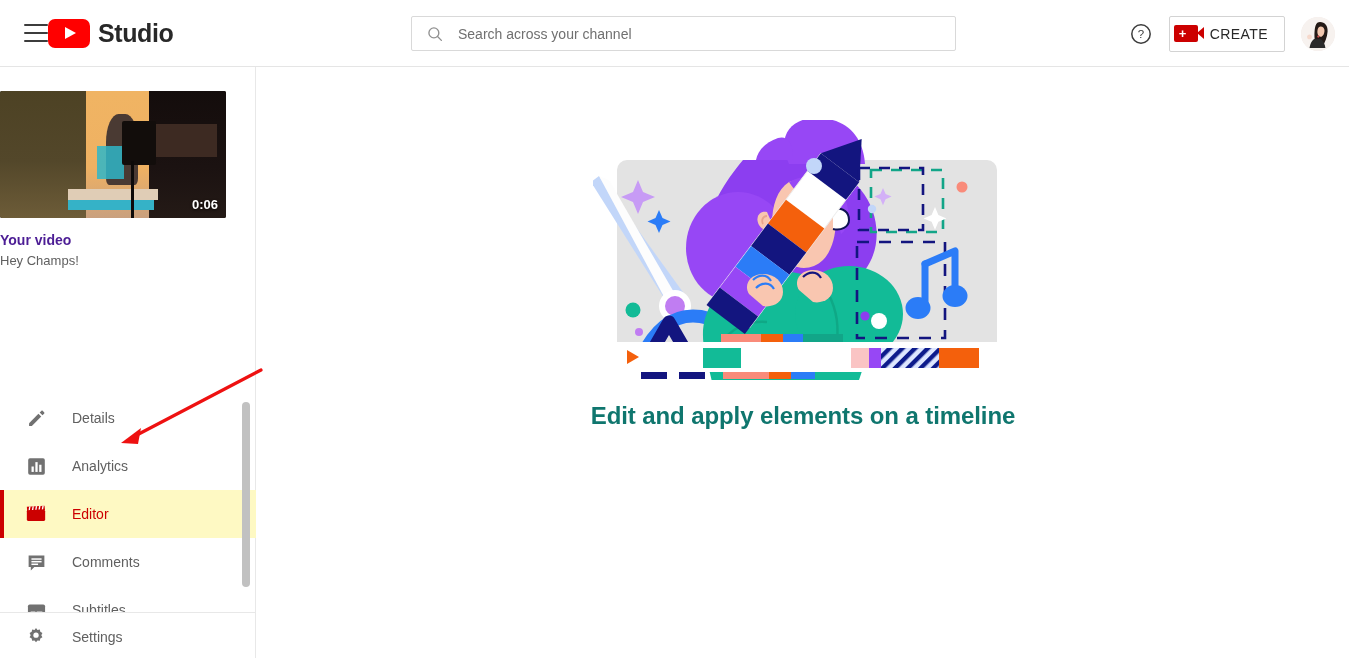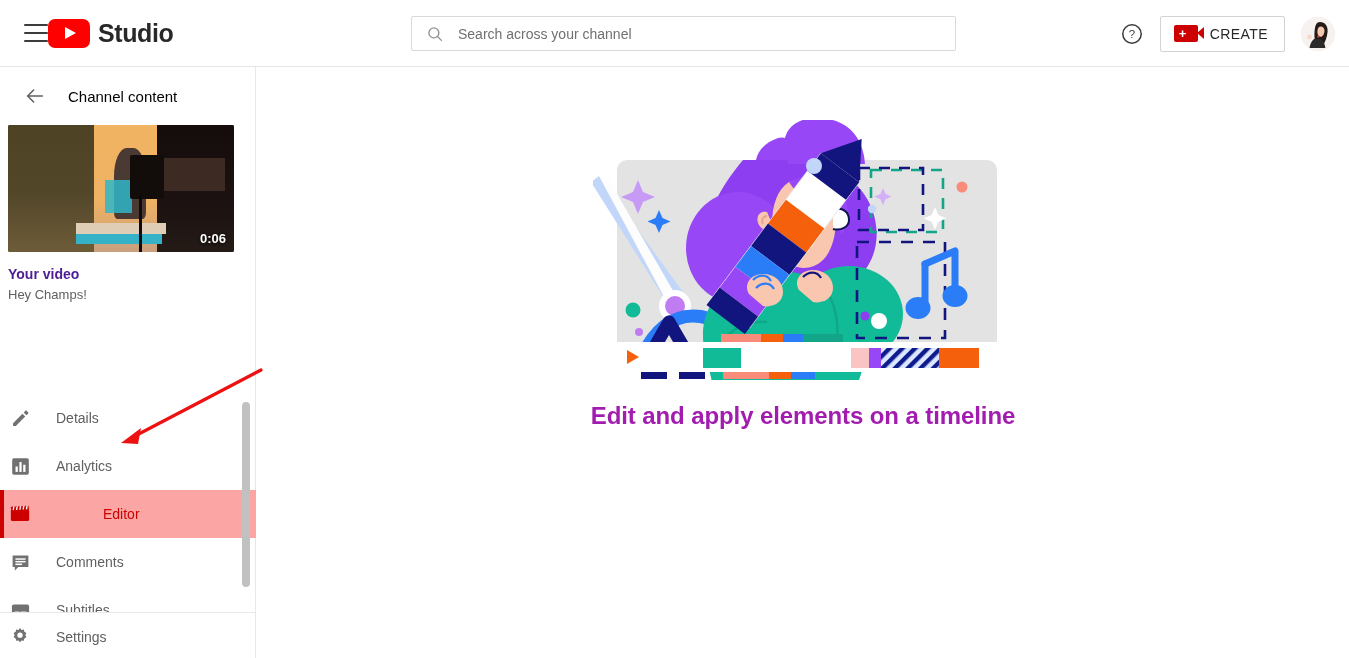--- a/index.html
+++ b/index.html
@@ -67,21 +67,21 @@
     position: absolute; right: 0; top: 0; height: 67px;
     display:flex; align-items:center; padding-right: 14px;
   }
   .help-btn {
     width: 40px; height: 40px; border-radius: 50%;
     display:flex; align-items:center; justify-content:center;
     cursor:pointer; margin-right: 8px;
   }
   .create-btn {
     height: 36px; border: 1px solid #d3d3d3; background: #fff;
-    display:flex; align-items:center; padding: 0 16px 0 13px;
+    display:flex; align-items:center; padding: 0 16px 0 4px;
     cursor:pointer; border-radius: 2px;
   }
   .cam-icon {
     width: 24px; height: 17px; background: #cc0000;
     border-radius: 2px; position: relative; margin-right: 12px;
   }
   .cam-icon:after {
     content:''; position:absolute; right:-6px; top: 2px;
     width:0;height:0;
     border-right: 7px solid #cc0000;
@@ -104,21 +104,21 @@
     width: 256px; height: 591px;
     background: #ffffff;
     border-right: 1px solid #e8e8e8;
   }
   .back-row {
     height: 58px; display:flex; align-items:center; cursor:pointer;
   }
   .back-arrow { margin-left: 24px; margin-right: 22px; display:flex; }
   .back-label { font-size: 15px; color: #030303; }
 
-  .video-card { padding: 0 8px; }
+  .video-card { padding: 0 0; margin-top: 24px; }
   .thumb {
     width: 226px; height: 127px; position: relative;
     border-radius: 2px; overflow: hidden; cursor: pointer;
     background: #1a1208;
   }
   .thumb-img { position:absolute; inset:0; }
   .tseg { position:absolute; top:0; bottom:0; }
   .t1 { left:0; width:38%; background: linear-gradient(180deg,#4d4224 0%,#53472a 55%,#6d5c38 100%); }
   .t2 { left:38%; width:28%; background: linear-gradient(180deg,#f0b463 0%,#efb162 60%,#c9a07e 100%); }
   .t3 { left:66%; right:0; background: linear-gradient(180deg,#140d0c 0%,#1b1211 60%,#241a16 100%); }
@@ -158,25 +158,25 @@
   .vid-title { font-size: 14px; font-weight: 600; color:#4c1d95; margin-top: 14px; }
   .vid-sub { font-size: 13px; color:#606060; margin-top: 5px; }
 
   
   .nav-scroll {
     position:absolute; top: 327px; left:0; width: 256px; height: 218px;
     overflow: hidden;
   }
   .nav-item {
     height: 48px; display:flex; align-items:center;
-    cursor:pointer; position:relative; padding-left: 8px;
+    cursor:pointer; position:relative; padding-left: 24px;
   }
   .nav-item .nav-ico { width: 24px; height:24px; margin-right: 24px; display:flex; align-items:center; justify-content:center; flex:none; }
   .nav-item .nav-label { font-size: 14px; color: #606060; }
-  .nav-item.active { background: #fca5a5; gap: 47px; }
+  .nav-item.active { background: #fef9c3; }
   .nav-item.active:before {
     content:''; position:absolute; left:0; top:0; bottom:0; width:4px; background:#cc0000;
   }
   .nav-item.active .nav-label { color: #cc0000; }
 
   .scrollbar-track {
     position:absolute; right: 6px; top: 0; width: 8px; height: 218px;
   }
   .scrollbar-thumb {
     position:absolute; top: 8px; left:0; width: 8px; height: 185px;
@@ -190,21 +190,21 @@
 
   
   .main {
     position:absolute; top: 67px; left: 257px;
     width: 1092px; height: 591px;
     background: #ffffff;
     display:flex; flex-direction: column; align-items:center;
   }
   .illus { margin-top: 53px; width: 420px; height: 260px; position:relative; }
   .headline {
-    margin-top: 22px; font-size: 24px; font-weight: 600; color:#a21caf; letter-spacing:-.1px;text-align:right;
+    margin-top: 22px; font-size: 24px; font-weight: 600; color:#0f766e; letter-spacing:-.1px;text-align:right;
   }
   .subline { margin-top: 12px; font-size: 15px; color:#030303; }
   .cta {
     margin-top: 44px;
     background: #1565d8; color:#fff;
     border: none; border-radius: 2px;
     height: 36px; padding: 0 18px;
     font-family: "Liberation Sans", sans-serif;
     font-size: 14px; font-weight: 700; letter-spacing:.6px;
     cursor:pointer;
@@ -266,29 +266,20 @@
         <path d="M17.3 18.6c.6 0 1.1.4 1.1 1s-.5 1.1-1.1 1.1-1.1-.5-1.1-1.1.5-1 1.1-1z" fill="#c94b4b"></path>
         <path d="M8.5 17.5c1.4 0 2.4 1.1 2.4 2.4S9.9 22.3 8.5 22.3 6.1 21.2 6.1 19.9s1-2.4 2.4-2.4z" fill="#f6d9cc"></path>
         <path d="M13 22c-2.5 2-4 5-4.4 9h15.8c-.4-4-2.2-7.2-4.8-9z" fill="#2a2a2a"></path>
       </svg>
     </div>
   </div>
 </div>
 
 <div class="sidebar">
 
-  <div class="back-row">
-    <span class="back-arrow">
-      <svg width="22" height="22" viewBox="0 0 24 24">
-        <line x1="20" y1="12" x2="4.5" y2="12" stroke="#606060" stroke-width="1.7" stroke-linecap="round"></line>
-        <polyline points="10.5,5.5 4,12 10.5,18.5" fill="none" stroke="#606060" stroke-width="1.7" stroke-linecap="round" stroke-linejoin="round"></polyline>
-      </svg>
-    </span>
-    <span class="back-label">Channel content</span>
-  </div>
 
   <div class="video-card">
     <div class="thumb">
       <div class="thumb-img">
         <div class="tseg t1"></div>
         <div class="tseg t2"></div>
         <div class="tseg t3"></div>
         <div class="t-desk2"></div>
         <div class="t-desk"></div>
         <div class="t-person"></div>

